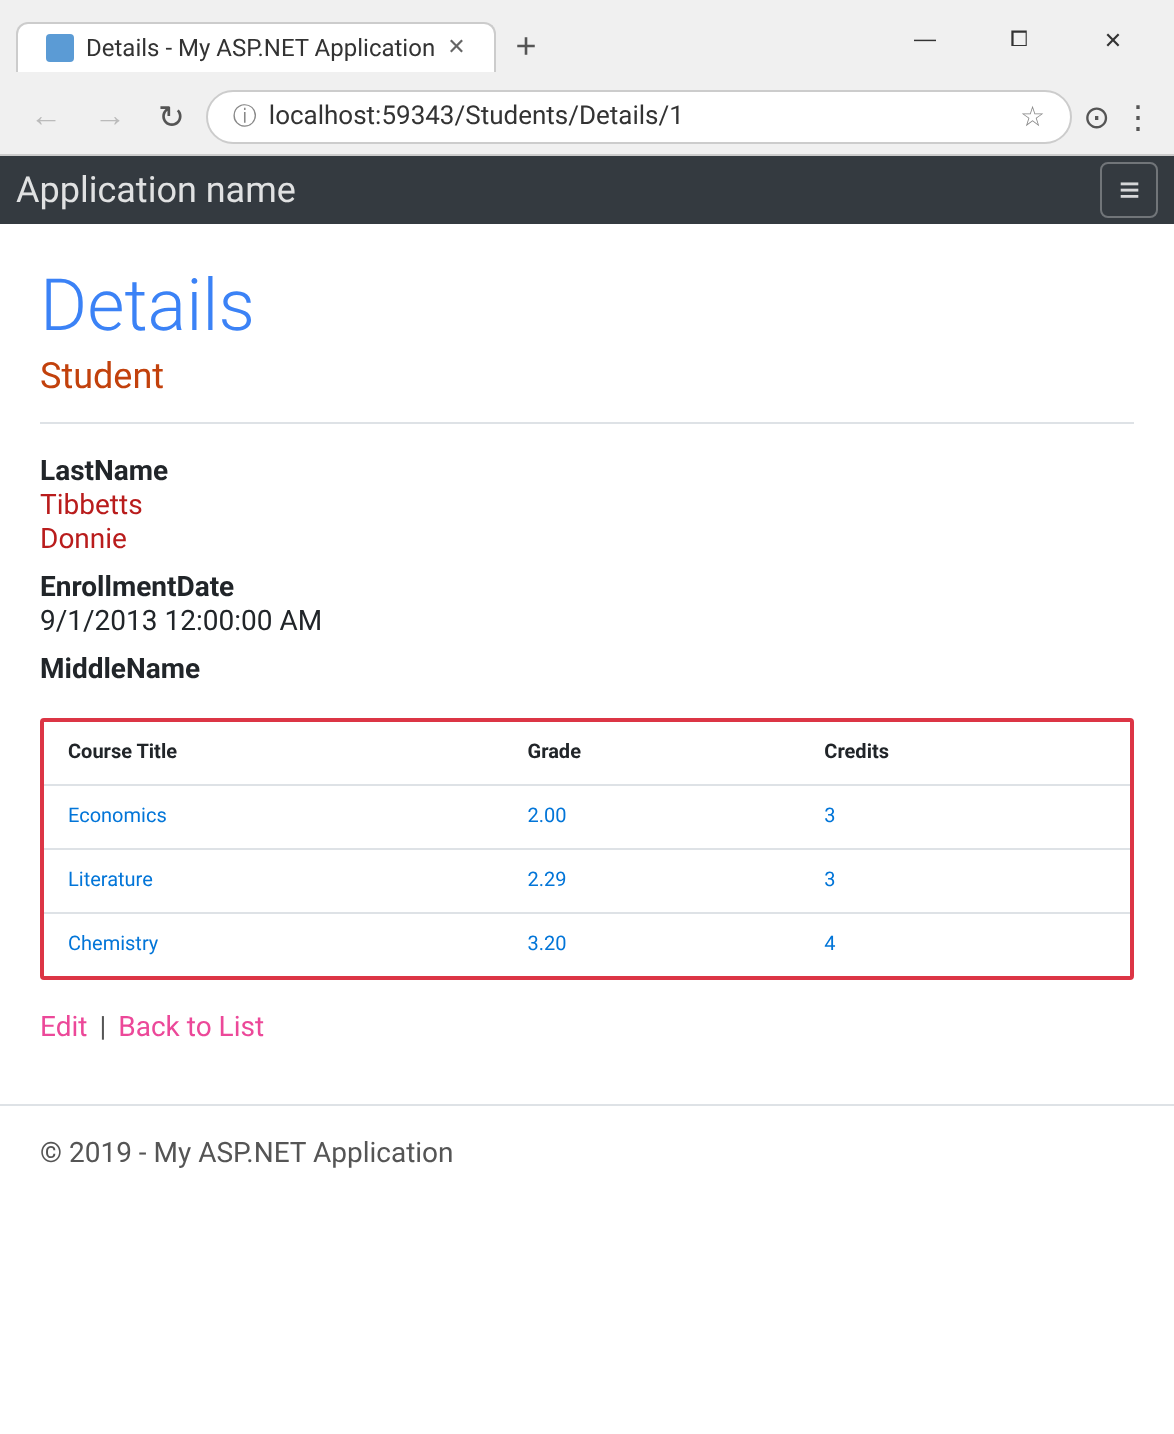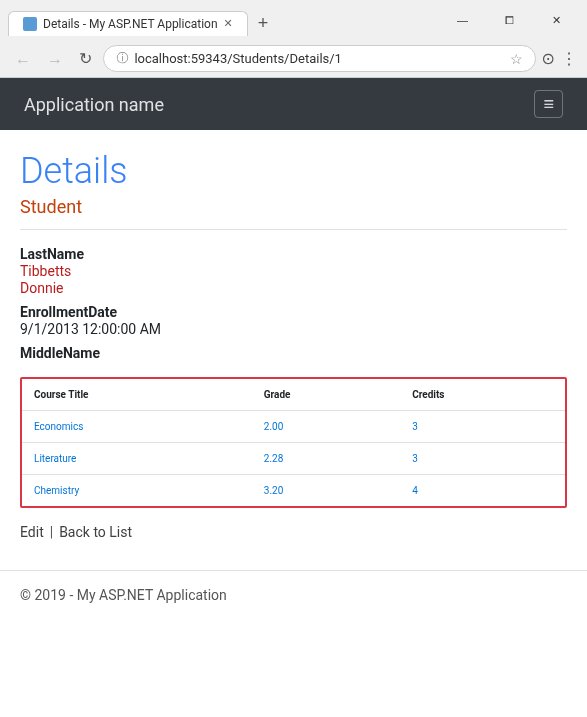--- a/index.html
+++ b/index.html
@@ -103,22 +103,22 @@
     .url-star { color: #888; font-size: 14px; cursor: pointer; }
     .url-account { color: #555; font-size: 16px; cursor: pointer; }
     .url-menu { color: #555; font-size: 16px; cursor: pointer; }
 
     
     .app-navbar {
       background: #343a40;
       color: #fff;
       display: flex;
       align-items: center;
-      padding: 0 24px;
-      height: 52px;
+      padding: 0 8px;
+      height: 34px;
     }
     .app-brand {
       font-size: 18px;
       color: rgba(255,255,255,0.85);
       font-weight: 400;
     }
     .hamburger-btn {
       margin-left: auto;
       background: none;
       border: 1px solid rgba(255,255,255,0.3);
@@ -213,21 +213,21 @@
     }
 
     
     .actions {
       display: flex;
       gap: 6px;
       margin-bottom: 20px;
       font-size: 14px;
     }
     .action-link {
-      color: #404040;
+      color: #ec4899;
       text-decoration: none;
       cursor: pointer;
       text-align: right;
     }
     .action-separator {
       color: #555;
     }
 
     
     .page-footer {
@@ -301,21 +301,21 @@
         </tr>
       </thead>
       <tbody id="enrollments-tbody">
       <tr>
             <td class="course-link">Economics</td>
             <td class="grade-link">2.00</td>
             <td class="credits-link">3</td>
           </tr>
           <tr>
             <td class="course-link">Literature</td>
-            <td class="grade-link">2.28</td>
+            <td class="grade-link">2.29</td>
             <td class="credits-link">3</td>
           </tr>
           <tr>
             <td class="course-link">Chemistry</td>
             <td class="grade-link">3.20</td>
             <td class="credits-link">4</td>
           </tr>
         </tbody>
     </table>
   </div>

